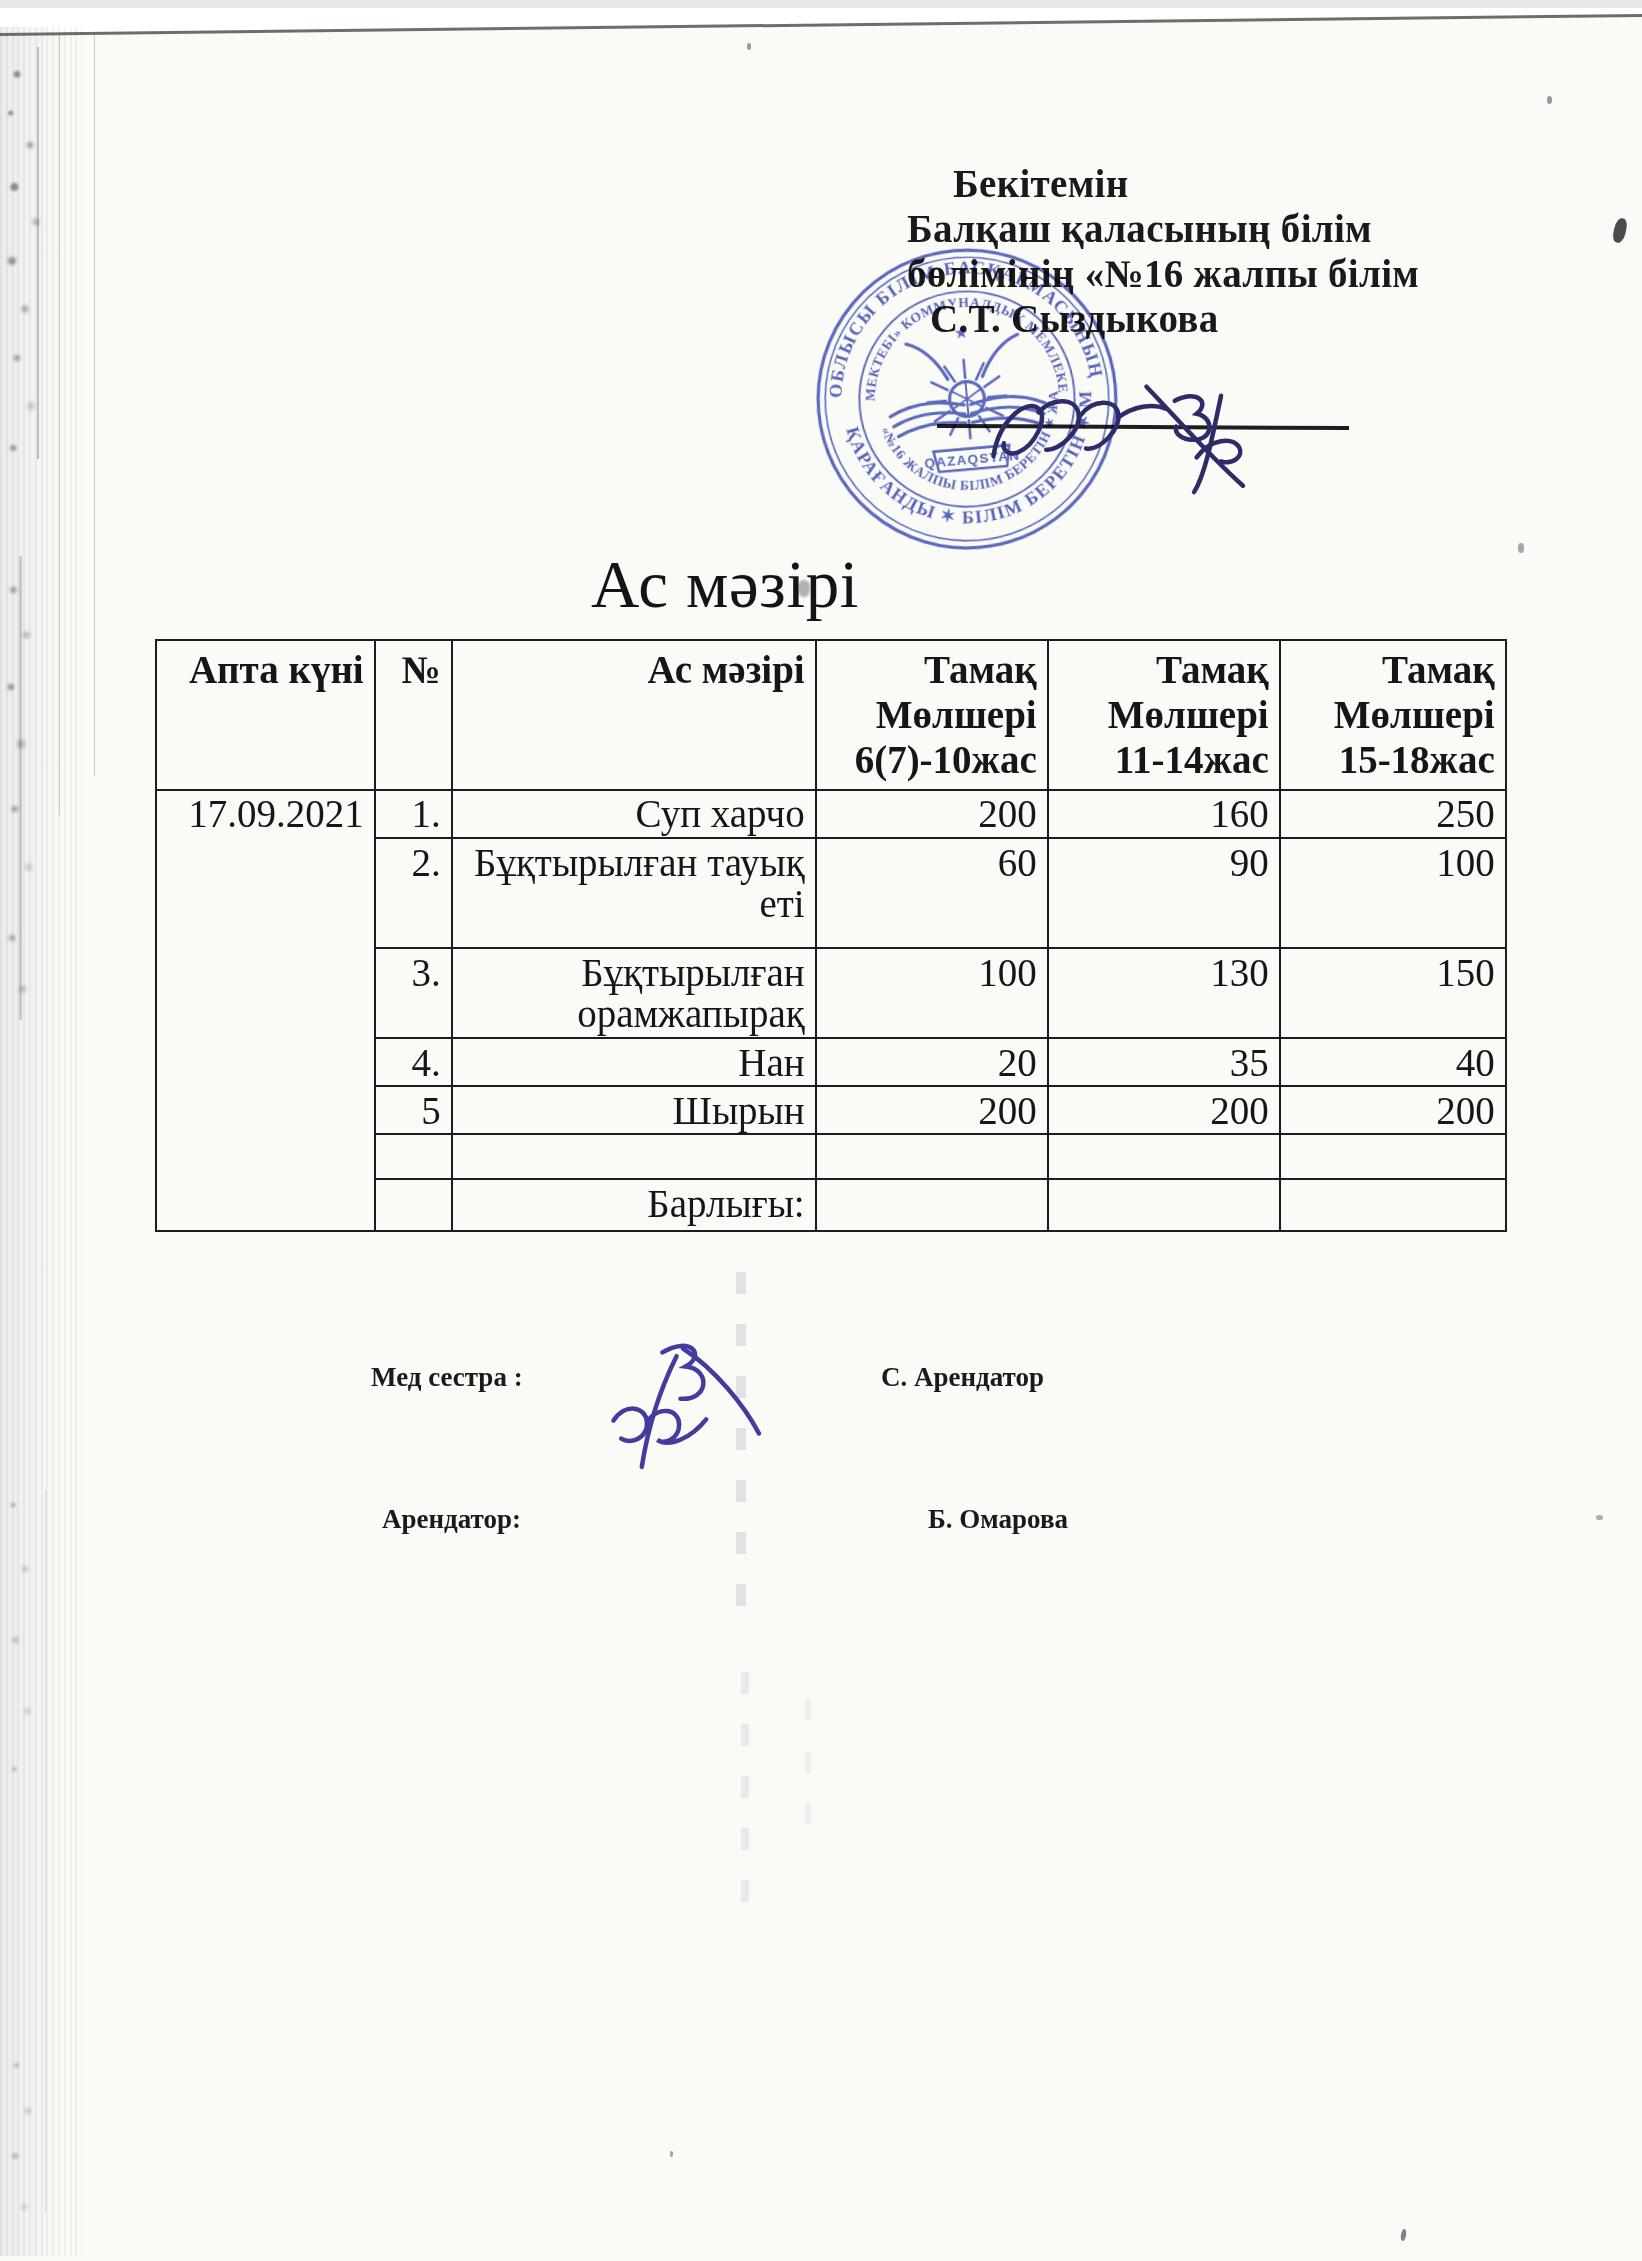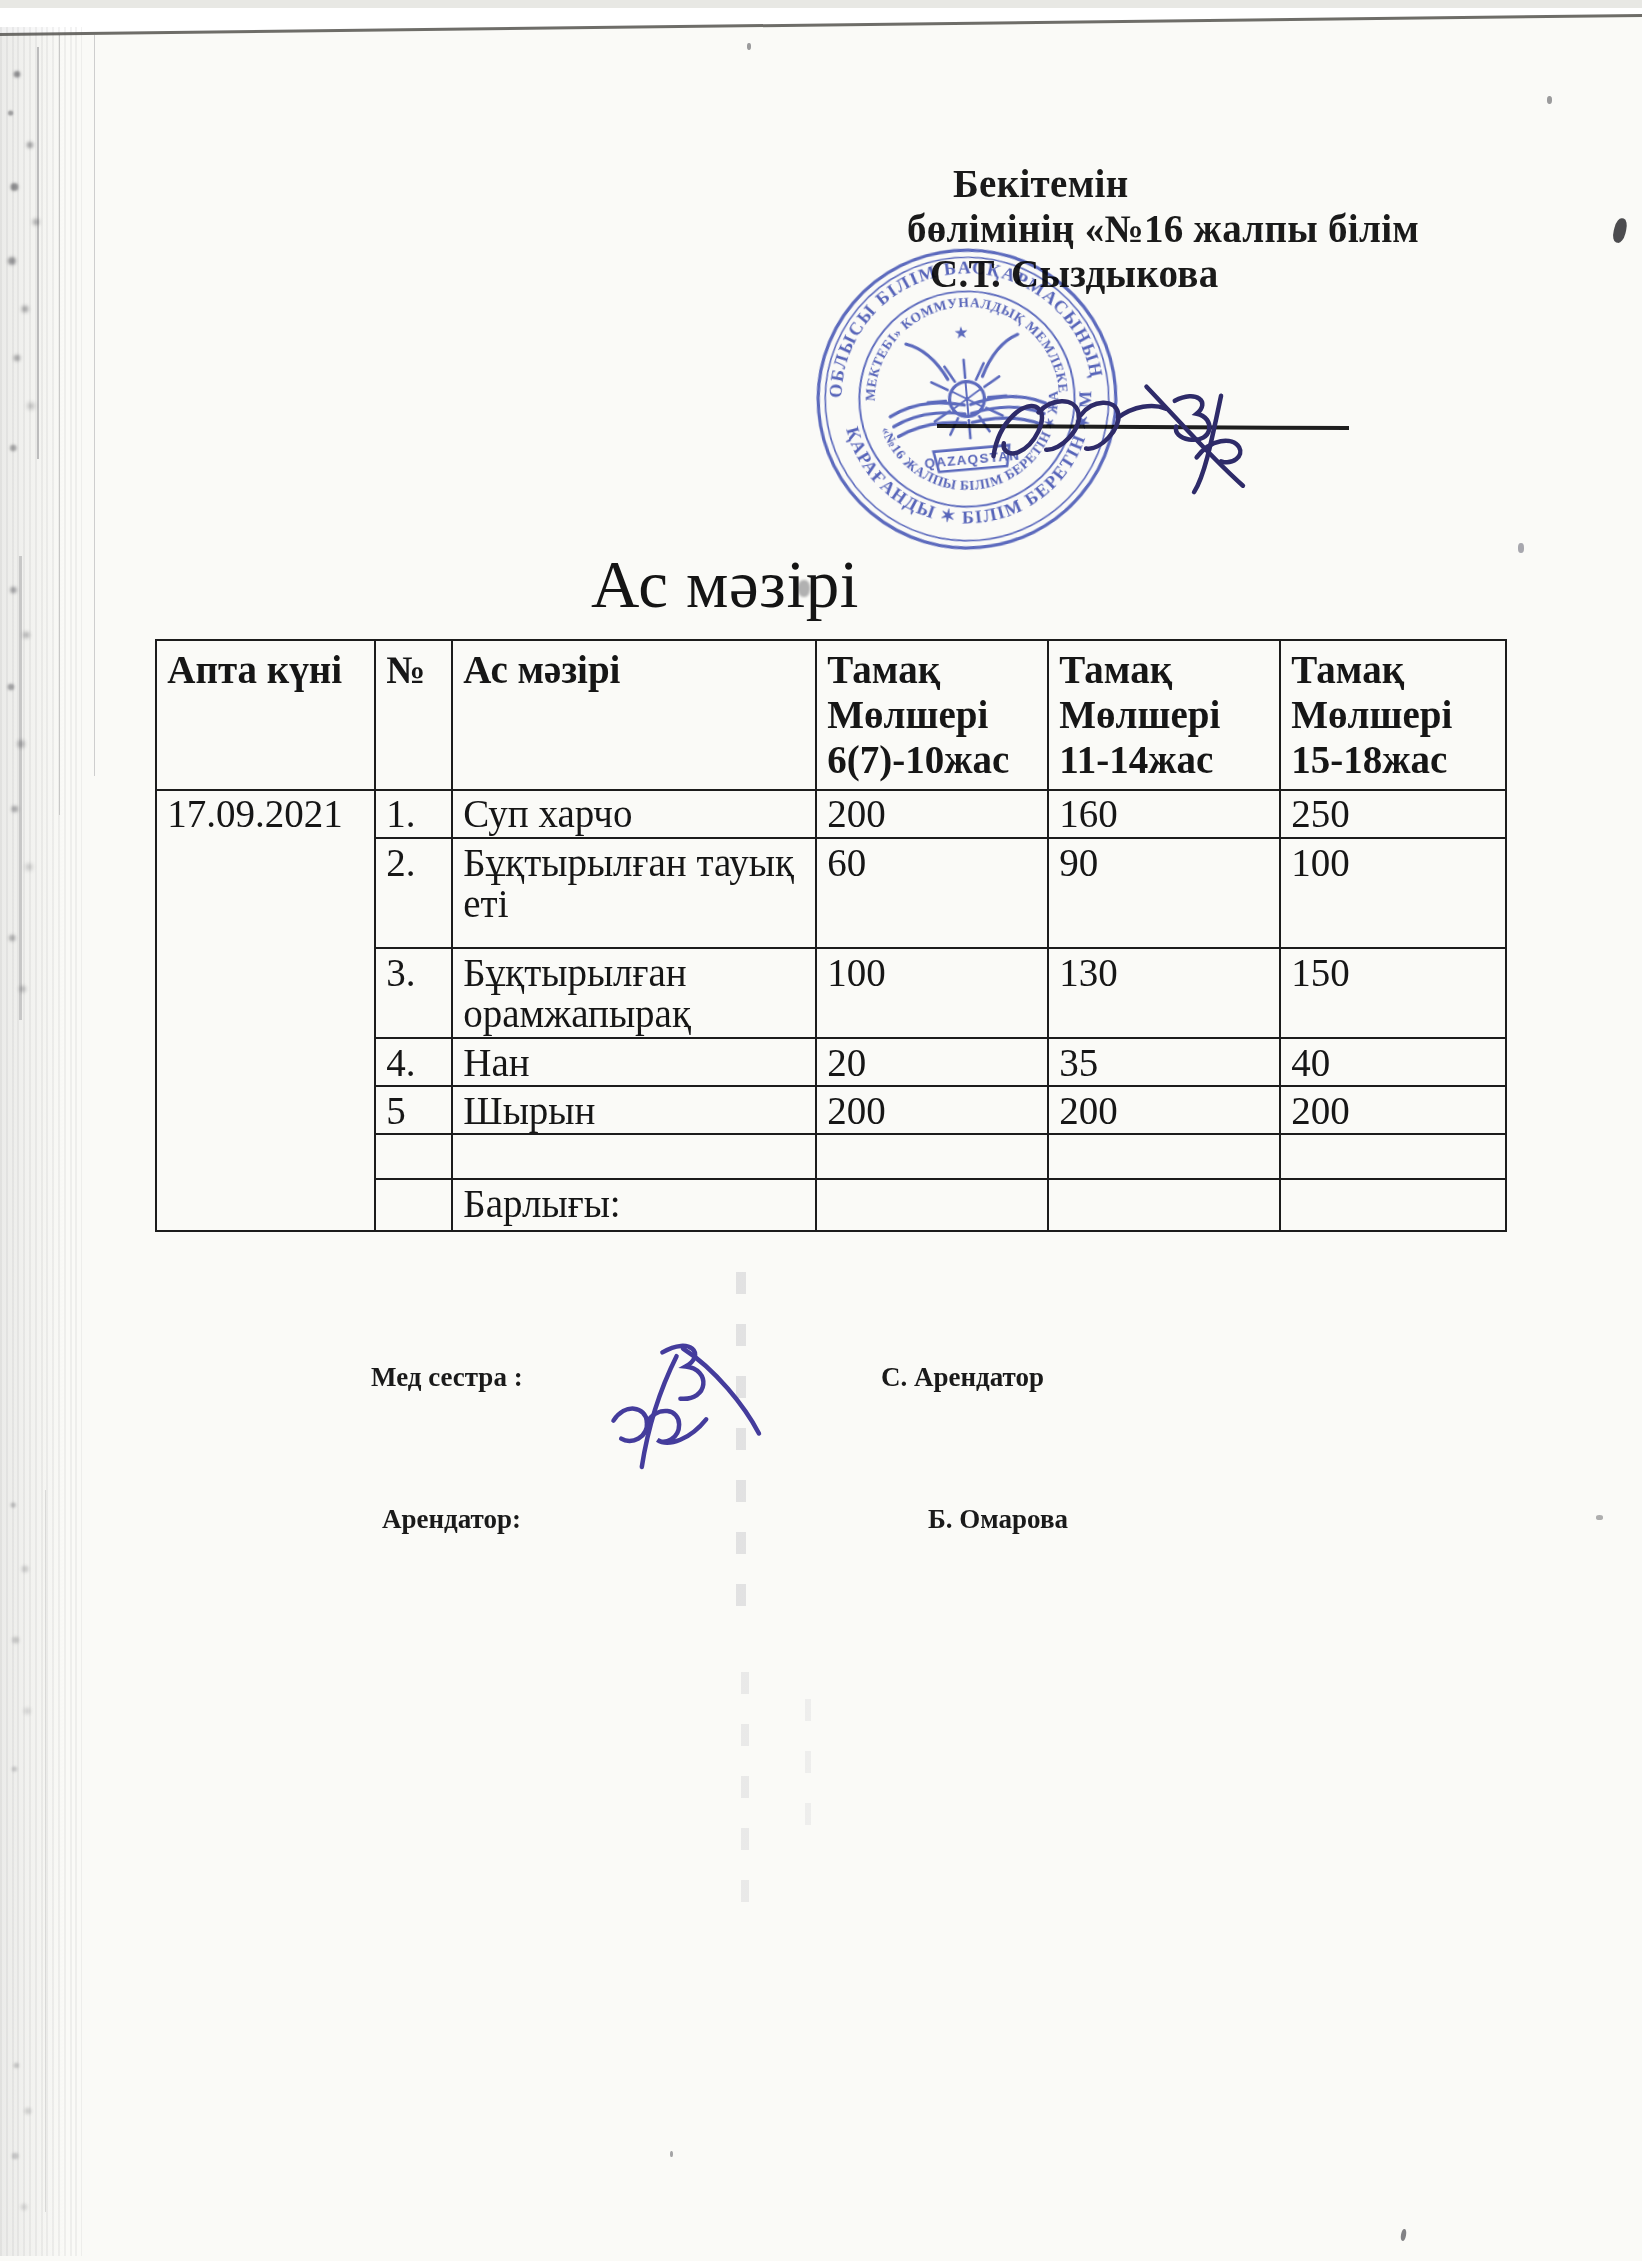--- a/index.html
+++ b/index.html
@@ -72,21 +72,21 @@
 
   
   .title{position:absolute;left:567px;top:540px;width:316px;text-align:center;
     font-size:67px;line-height:1.1;font-weight:400;color:#141414;letter-spacing:0.6px;}
 
   
   .menu-table{position:absolute;left:155px;top:631px;width:1350px;
     border-collapse:collapse;table-layout:fixed;
     font-size:39px;line-height:41px;color:#161616;}
   .menu-table th,.menu-table td{border:2.6px solid #1c1c1c;vertical-align:top;
-    padding:2.6px 10.3px;text-align:left;font-weight:400;overflow:hidden;}
+    padding:2.6px 10.3px;text-align:right;font-weight:400;overflow:hidden;}
   .menu-table th{font-weight:bold;padding:6.4px 10.3px;line-height:45px;}
   .menu-table thead tr{height:135px;}
   .menu-table tbody tr:nth-child(1){height:42px;}
   .menu-table tbody tr:nth-child(2){height:110px;}
   .menu-table tbody tr:nth-child(3){height:90px;}
   .menu-table tbody tr:nth-child(4){height:45px;}
   .menu-table tbody tr:nth-child(5){height:45px;}
   .menu-table tbody tr:nth-child(6){height:45px;}
   .menu-table tbody tr:nth-child(7){height:52px;}
   .cell-date{padding:6.4px 3.9px 6.4px 9px;}
@@ -124,20 +124,21 @@
   <div class="mark m5"></div>
   <div class="mark m6"></div>
   <div class="mark m7"></div>
   <div class="mark m8"></div>
   <div class="smudge sm1"></div>
   <div class="smudge sm2"></div>
   <div class="smudge sm3"></div>
 
   <div class="approval">
     <div class="l1">Бекітемін</div>
+    <div>Балқаш қаласының білім</div>
     <div>бөлімінің «№16 жалпы білім</div>
     <div class="l5">С.Т. Сыздыкова</div>
   </div>
   <div class="sig-underline"></div>
 
   <svg class="stamp" viewBox="0 0 478 478">
     <g fill="none" stroke="#4c5cbd">
       <circle cx="239" cy="239" r="231" stroke-width="5"></circle>
       <circle cx="239" cy="239" r="220" stroke-width="2.5"></circle>
       <circle cx="239" cy="239" r="167" stroke-width="3"></circle>

